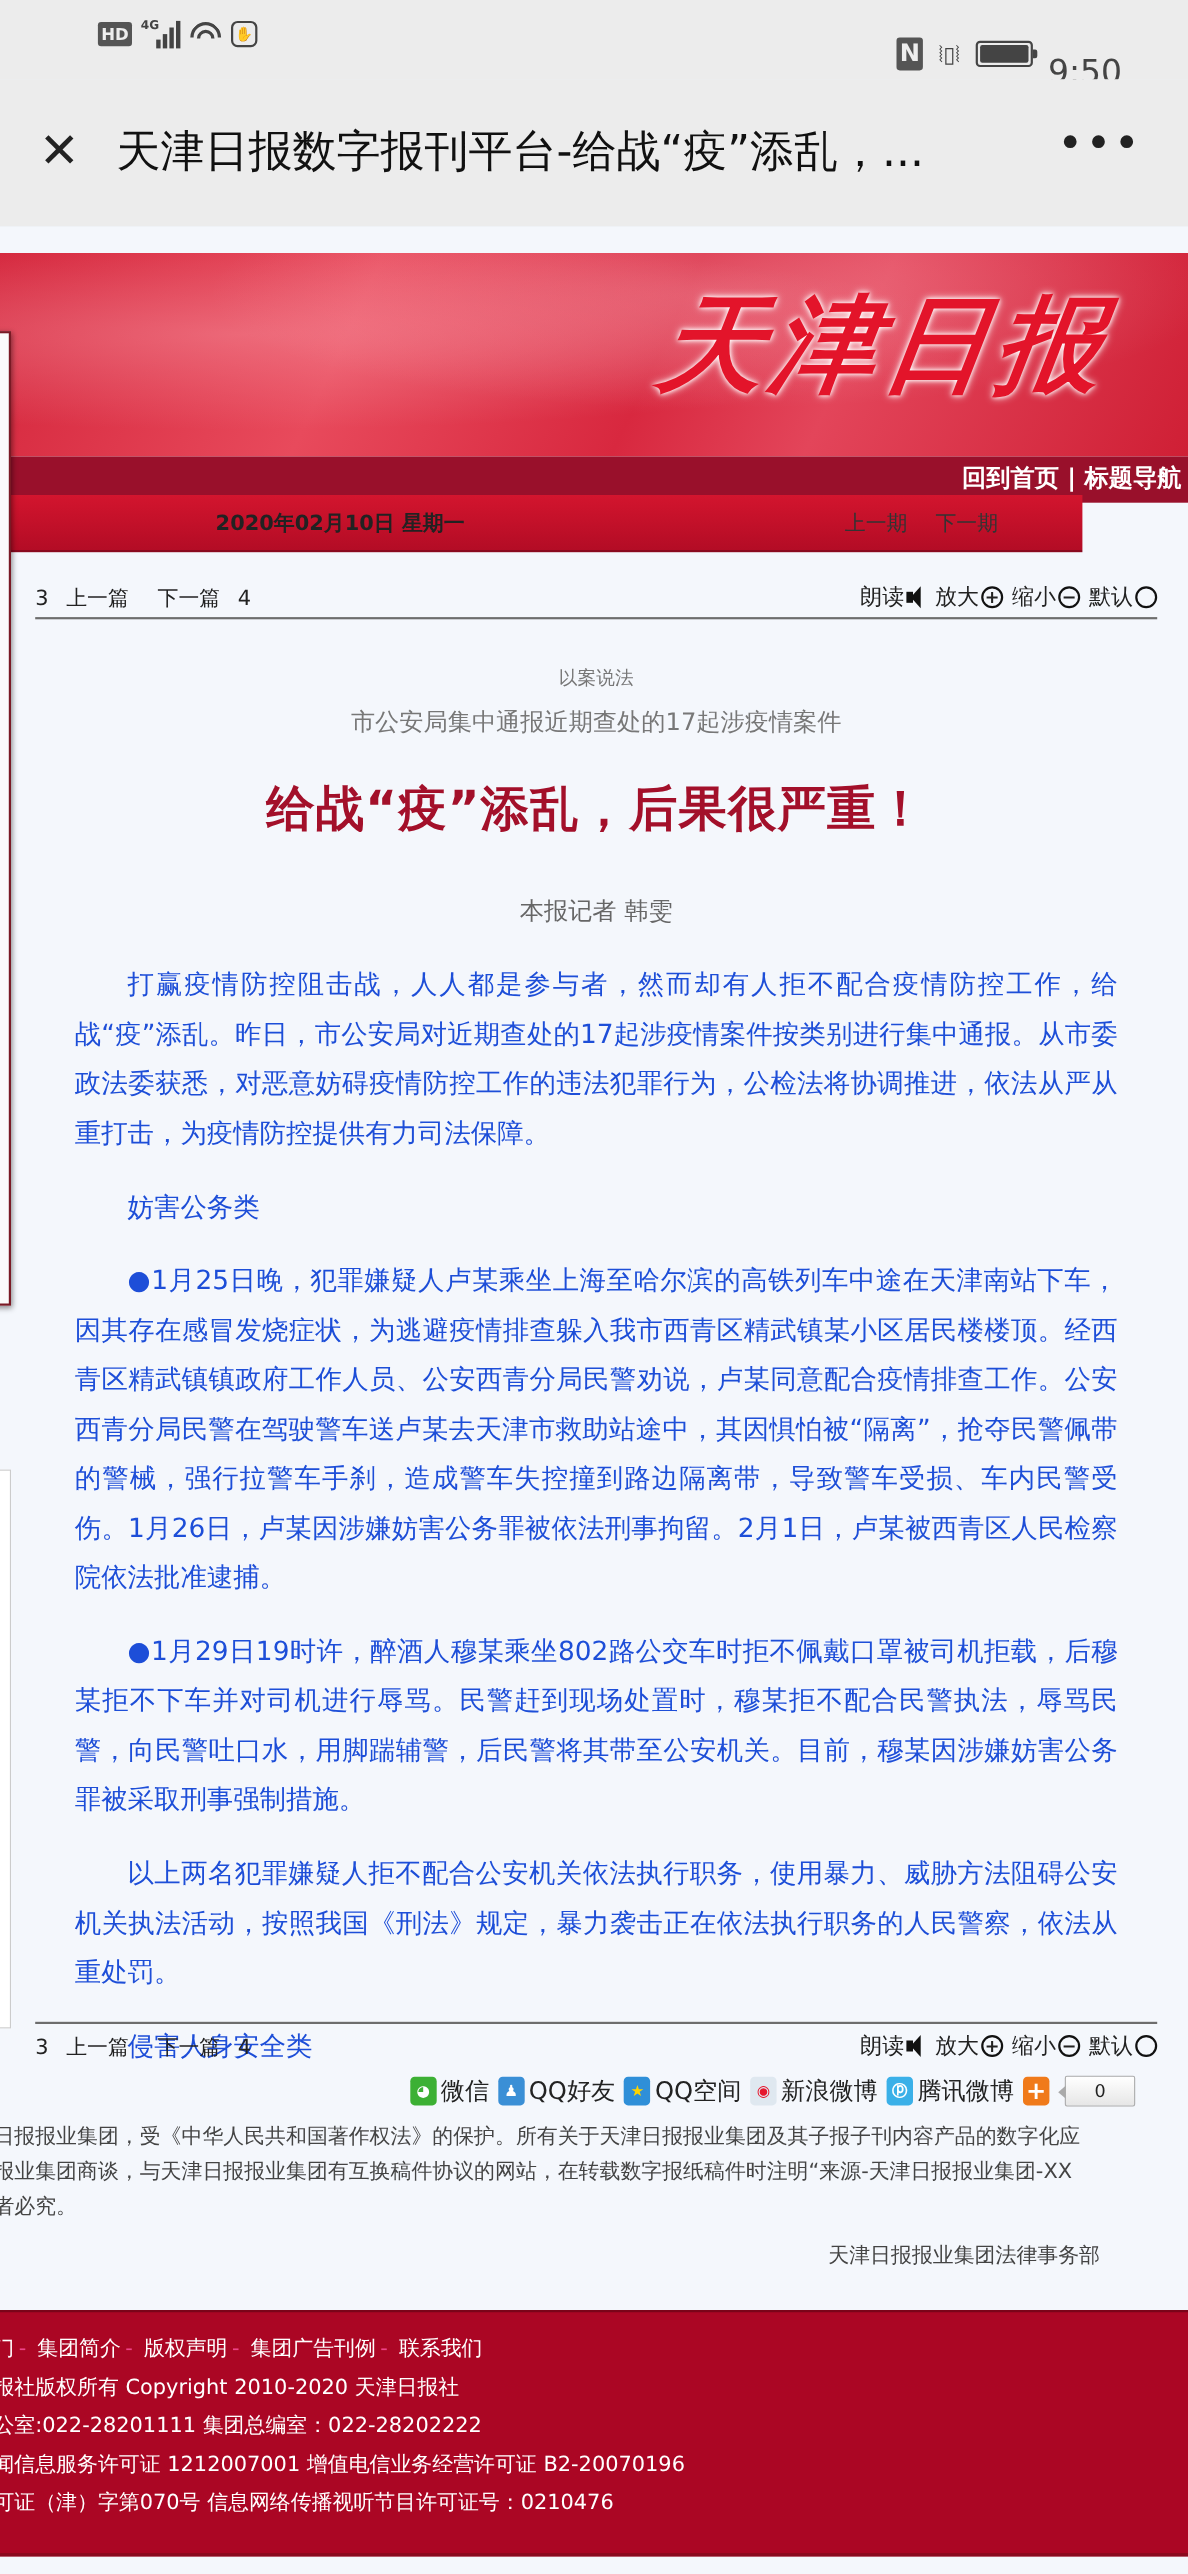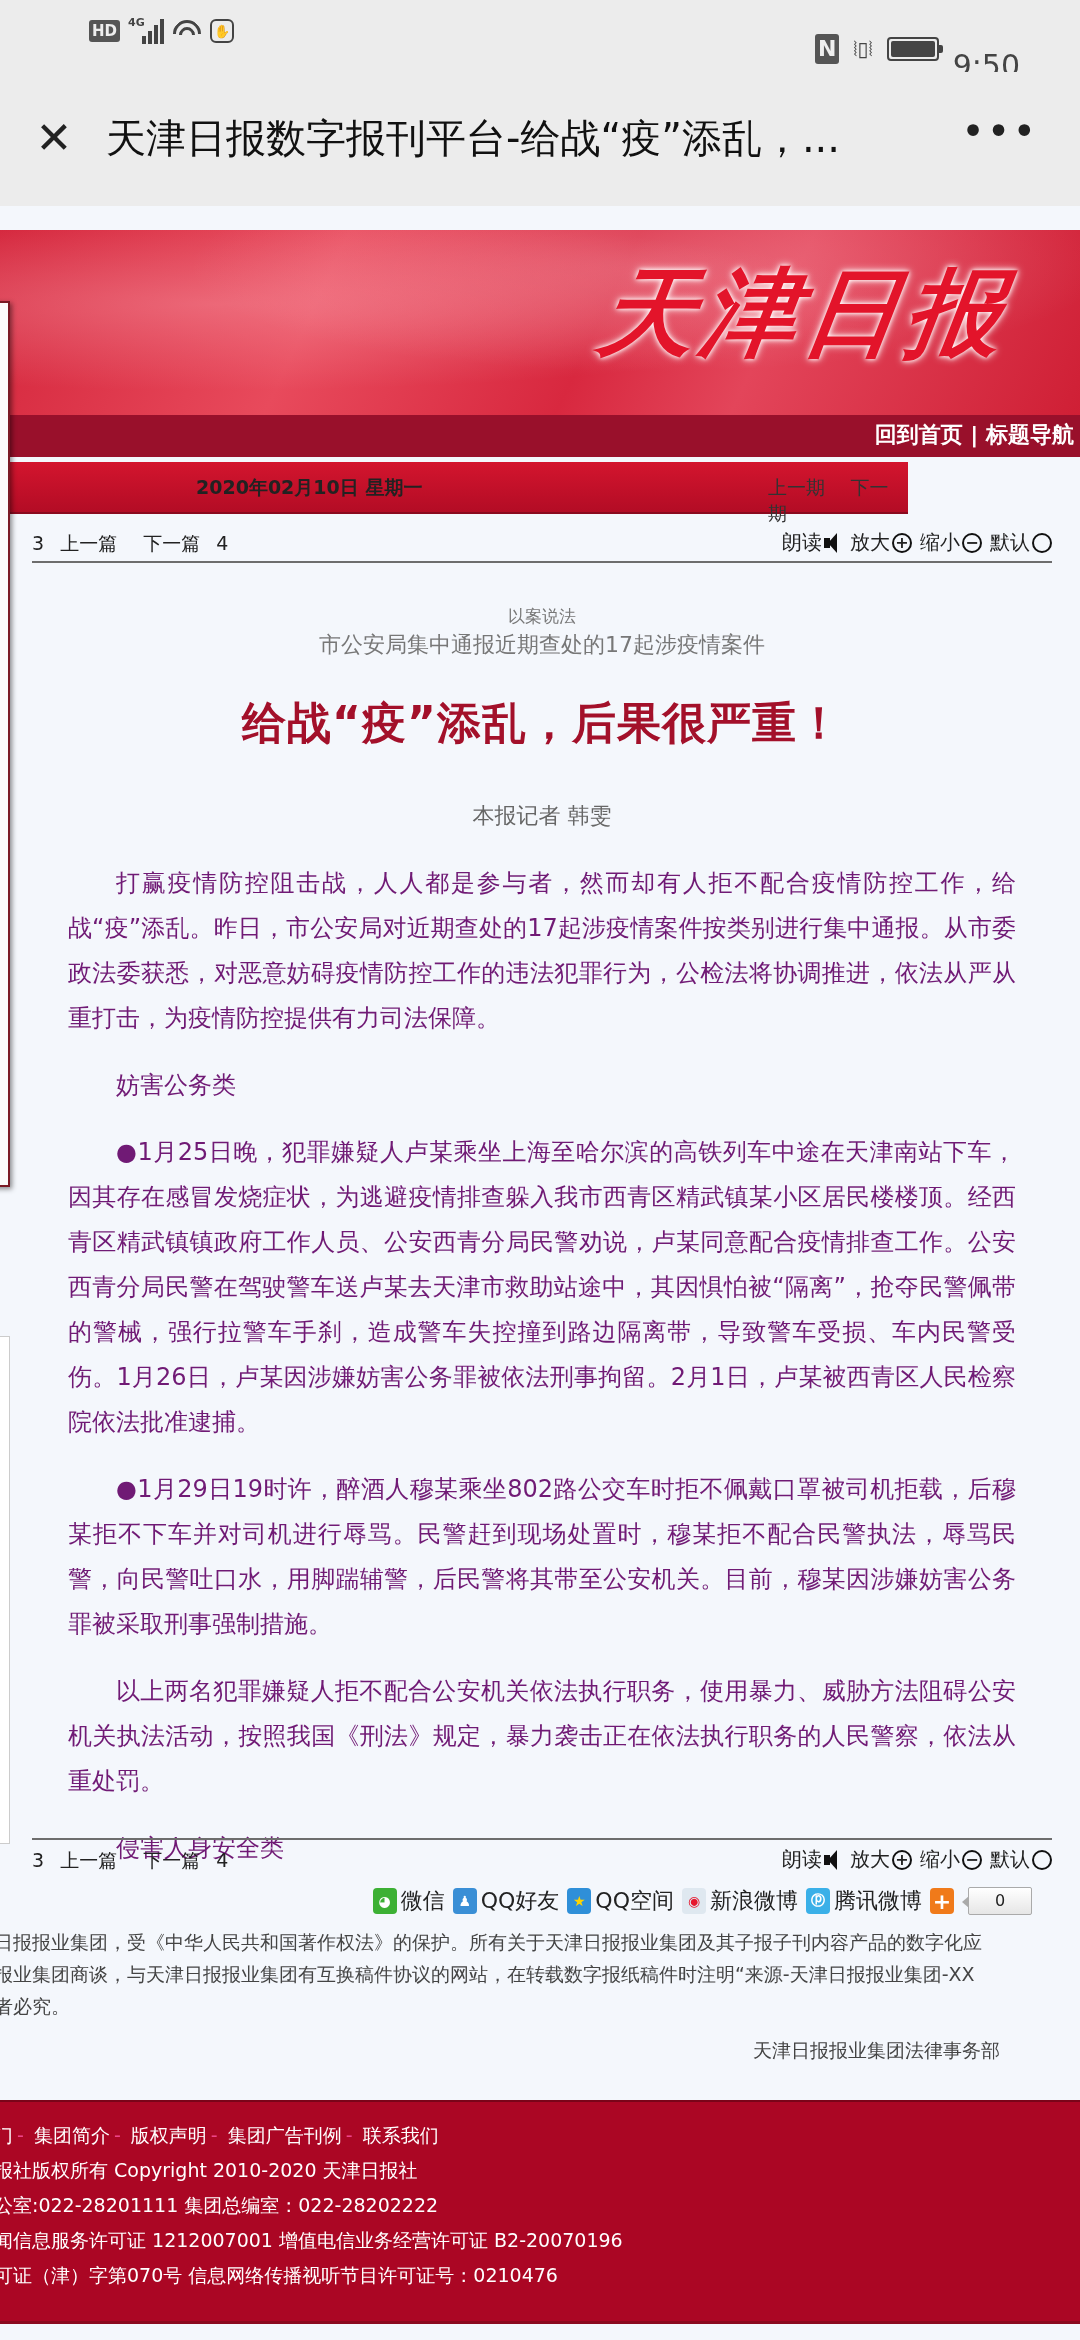--- a/index.html
+++ b/index.html
@@ -33,21 +33,21 @@
   .page { position: absolute; left: 0; top: 206px; width: 1080px; height: 2134px; background: #f4f7fc; overflow: hidden; }
 
   .banner { position: absolute; left: 0; top: 24px; width: 1080px; height: 185px;
     background:
       radial-gradient(ellipse at 20% 40%, rgba(255,180,190,0.35), transparent 55%),
       radial-gradient(ellipse at 60% 20%, rgba(255,200,210,0.3), transparent 50%),
       linear-gradient(115deg, #d4253b 0%, #e84a5c 30%, #d8283f 55%, #e3455a 70%, #cf1f35 100%); }
   .banner-logo { position: absolute; left: 600px; top: 20px; font-family: "DejaVu Serif", serif; font-size: 96px; font-weight: bold; font-style: italic; color: #e3142a; letter-spacing: 6px; text-shadow: 0 0 4px #fff, 0 0 8px #fff; transform: skewX(-8deg); }
   .navbar { position: absolute; left: 0; top: 209px; width: 1080px; height: 42px; background: #99102b; }
   .navbar-links { position: absolute; right: 6px; top: 5px; font-size: 22px; color: #fff; font-weight: bold; }
-  .datebar { position: absolute; left: 0; top: 256px; width: 908px; height: 52px; background: linear-gradient(#d3152e, #b30c25); border-bottom: 2px solid #8a0a1f; }
+  .datebar { position: absolute; left: 0; top: 244px; width: 984px; height: 52px; background: linear-gradient(#d3152e, #b30c25); border-bottom: 2px solid #8a0a1f; }
   .date-text { position: absolute; left: 196px; top: 13px; font-size: 19px; color: #222; font-weight: bold; }
   .period-nav { position: absolute; left: 768px; top: 13px; font-size: 19px; color: #333; font-family: Liberation Mono, monospace; }
   .period-nav span { margin-right: 14px; }
 
   
   .left-panel-top { position: absolute; left: -10px; top: 95px; width: 20px; height: 886px; background: #fbfbfb; border: 2px solid #7a1a25; box-shadow: 2px 2px 5px rgba(0,0,0,0.45); }
   .left-panel-bottom { position: absolute; left: -10px; top: 1130px; width: 20px; height: 508px; background: #fff; border: 1px solid #ccc; }
 
   .article { position: absolute; left: 32px; top: 303px; width: 1020px; }
   .toolrow { position: relative; height: 50px; }
@@ -55,25 +55,25 @@
   .toolrow .prevnext span { margin-right: 10px; }
   .tools { position: absolute; right: 0; top: 20px; display: flex; align-items: center; font-size: 20px; color: #222; }
   .tools .tool { display: flex; align-items: center; margin-left: 8px; }
   .ico-speaker { display: inline-block; width: 18px; height: 22px; margin-left: 2px; position: relative; }
   .ico-speaker::before { content: ""; position: absolute; left: 0; top: 6px; width: 6px; height: 10px; background: #111; }
   .ico-speaker::after { content: ""; position: absolute; left: 4px; top: 1px; border-right: 9px solid #111; border-top: 10px solid transparent; border-bottom: 10px solid transparent; }
   .ico-circ { display: inline-block; width: 20px; height: 20px; border: 2px solid #111; border-radius: 50%; margin-left: 2px; font-size: 16px; line-height: 15px; text-align: center; font-weight: bold; }
   .rule { height: 2px; background: #6d6d6d; margin-top: 2px; }
 
   .kicker { text-align: center; font-size: 17px; color: #777; margin-top: 42px; }
-  .subtitle { text-align: center; font-size: 22px; color: #777; margin-top: 2px; }
+  .subtitle { text-align: center; font-size: 22px; color: #777; margin-top: 14px; }
   .headline { text-align: center; font-size: 44px; color: #a3102a; font-weight: bold; margin-top: 34px; letter-spacing: 1px; }
   .byline { text-align: center; font-size: 22px; color: #666; margin-top: 48px; }
 
-  .body { margin-top: 30px; padding: 0 36px; font-size: 24px; color: #701a75; line-height: 45px; }
+  .body { margin-top: 30px; padding: 0 36px; font-size: 24px; color: #1d4ed8; line-height: 45px; }
   .body p { text-indent: 48px; margin-bottom: 22px; text-align: justify; }
   .body p.section { margin-bottom: 22px; }
 
   .bottom-tools { position: absolute; left: 32px; top: 1848px; width: 1020px; }
   .share { position: absolute; right: 20px; top: 56px; display: flex; align-items: center; font-size: 22px; color: #222; }
   .share .s { display: flex; align-items: center; margin-left: 8px; }
   .share .sq { width: 24px; height: 26px; border-radius: 4px; margin-right: 4px; display: inline-flex; align-items: center; justify-content: center; font-size: 14px; color: #fff; font-weight: bold; }
   .counter { width: 64px; height: 28px; border: 1px solid #aaa; background: linear-gradient(#fff,#e6e6e6); border-radius: 2px; font-size: 16px; text-align: center; line-height: 26px; margin-left: 10px; position: relative; }
   .counter::before { content: ""; position: absolute; left: -7px; top: 8px; border-right: 7px solid #aaa; border-top: 6px solid transparent; border-bottom: 6px solid transparent; }
 

